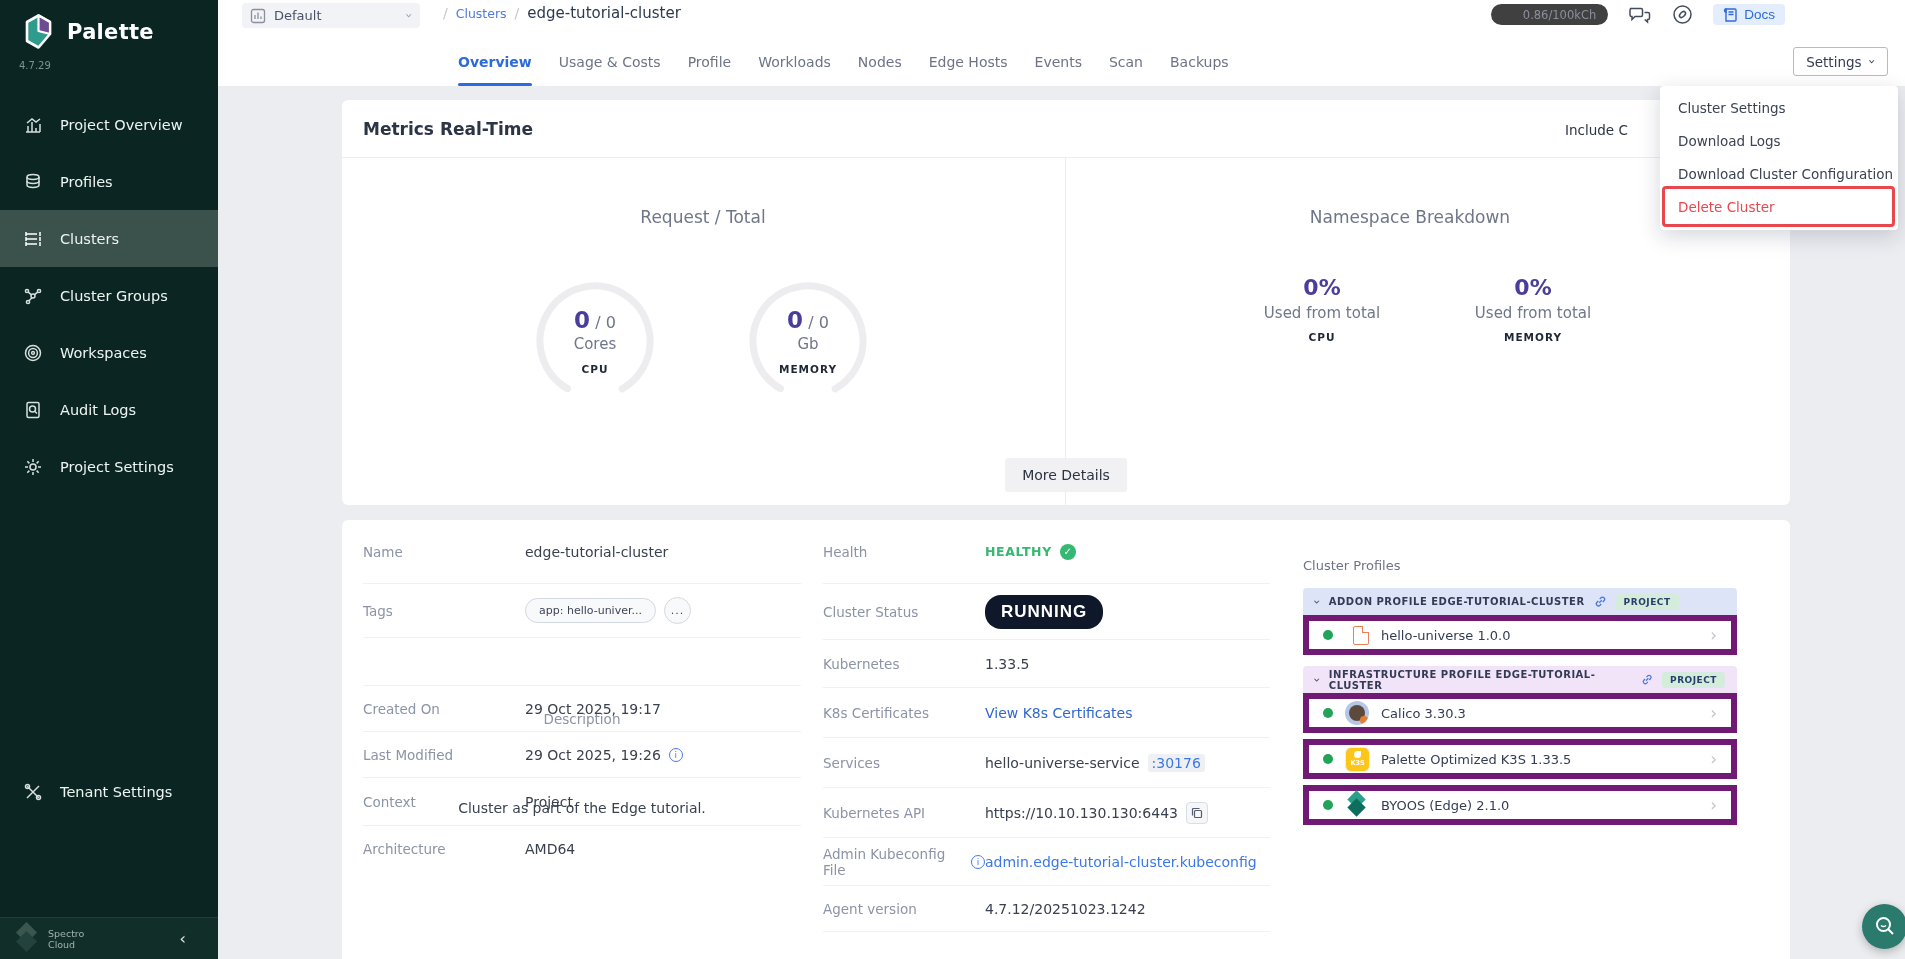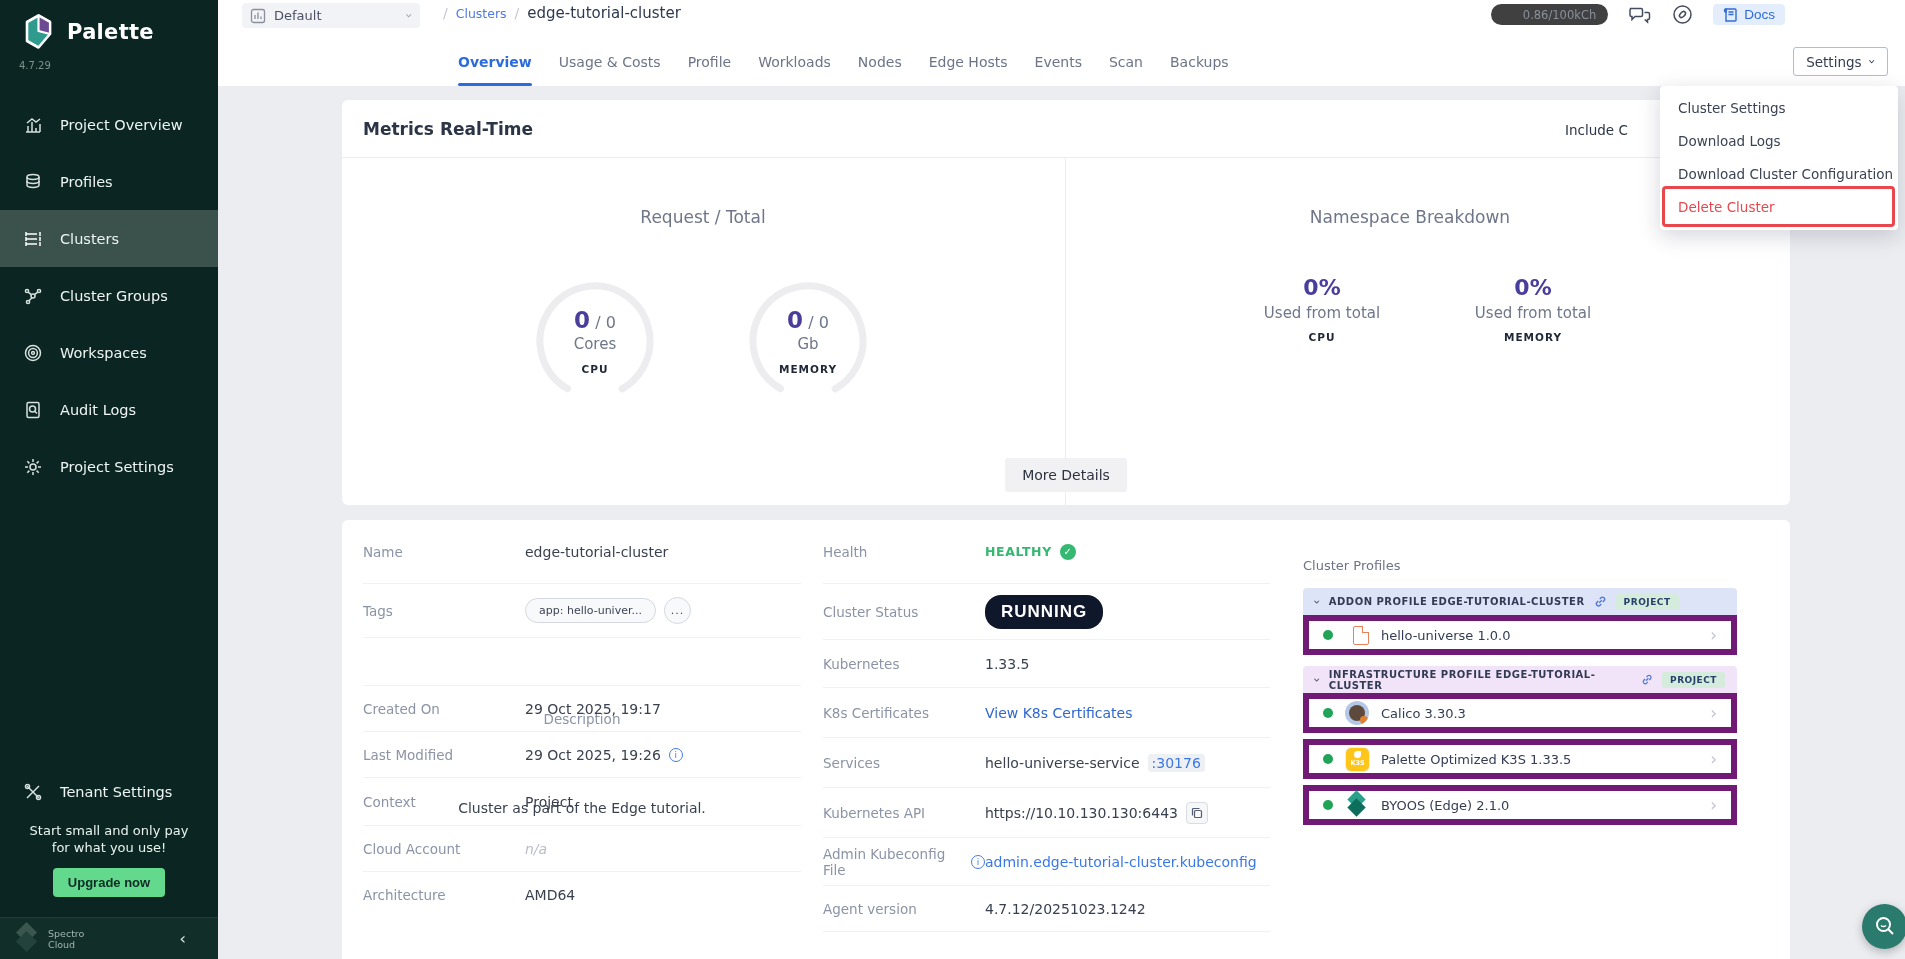--- a/index.html
+++ b/index.html
@@ -205,25 +205,20 @@
       <svg width="20" height="20" viewBox="0 0 20 20" fill="none" stroke="#d7e0dd" stroke-width="1.5">
           <path d="M4 4l12 12"></path>
           <path d="M16 4L4 16"></path>
           <circle cx="4.5" cy="4.5" r="2"></circle>
           <circle cx="15.5" cy="15.5" r="2"></circle>
         </svg>
       <span class="nlabel">Tenant Settings</span>
     </div>
   </div>
 
-  <div class="promo">
-    <div>Start small and only pay</div>
-    <div>for what you use!</div>
-    <button class="upgrade-btn">Upgrade now</button>
-  </div>
 
   <div class="side-footer">
     <div class="spectro-diamonds">
         <i class="s1"></i>
         <i class="s2"></i>
       </div>
     <div class="brand-name">
       <div>Spectro</div>
       <div>Cloud</div>
     </div>
@@ -360,24 +355,20 @@
     <div class="drow" style="height:46px;">
       <span class="dlabel">Last Modified</span>
       <span class="dvalue">
           <span>29 Oct 2025, 19:26</span>
           <i class="info-i">i</i>
         </span>
     </div>
     <div class="drow" style="height:48px;">
       <span class="dlabel">Context</span>
       <span class="dvalue">Project</span>
-    </div>
-    <div class="drow" style="height:46px;">
-      <span class="dlabel">Cloud Account</span>
-      <span class="dvalue muted-italic">n/a</span>
     </div>
     <div class="drow" style="height:46px; border-bottom:none;">
       <span class="dlabel">Architecture</span>
       <span class="dvalue">AMD64</span>
     </div>
   </div>
 
   <div class="dcol dcol-mid">
     <div class="drow" style="height:64px;">
       <span class="dlabel">Health</span>

